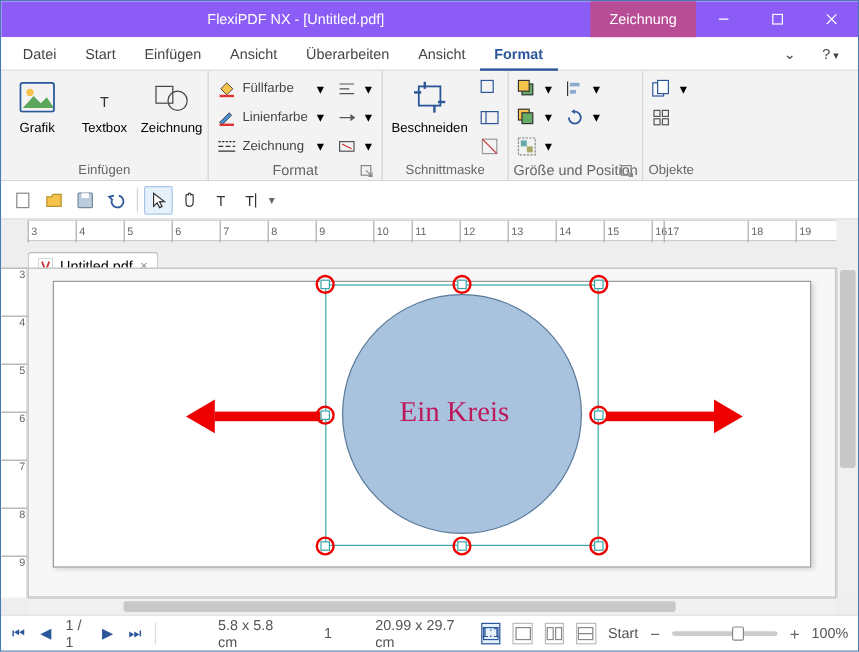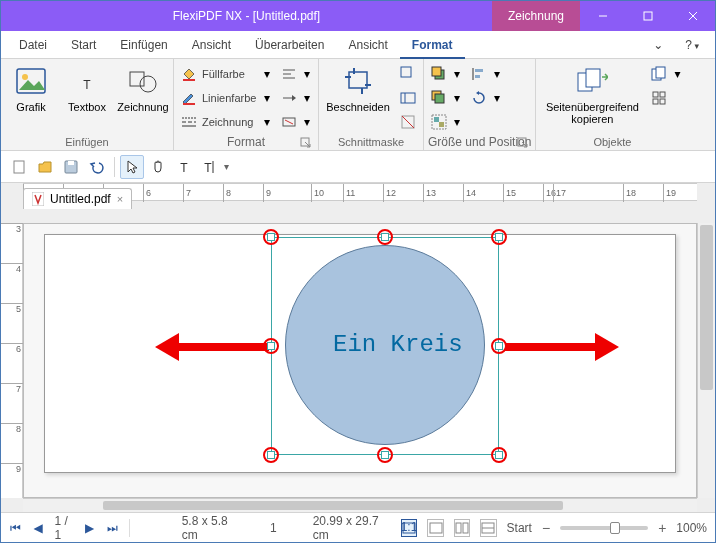--- a/index.html
+++ b/index.html
@@ -27,28 +27,28 @@
 .dd{width:10px;height:10px;display:flex;align-items:center;justify-content:center}
 .qat{height:32px;background:#fff;border-bottom:1px solid #d4d4d4;display:flex;align-items:center;gap:2px;padding:0 6px}
 .qbtn{width:24px;height:24px;display:flex;align-items:center;justify-content:center;border-radius:2px}
 .qbtn.active{border:1px solid #a9c6e8;background:#e5f1fb}
 .sep{width:1px;height:20px;background:#d4d4d4;margin:0 3px}
 .workspace{position:relative;height:329px;background:#eee}
 .ruler-h{position:absolute;left:22px;right:18px;top:0;height:18px;background:#fff;border-bottom:1px solid #ccc;border-top:1px solid #ccc}
 .ruler-v{position:absolute;left:0;top:40px;bottom:14px;width:22px;background:#fff;border-right:1px solid #ccc}
 .ruler-h .tick{position:absolute;top:0;height:18px;border-left:1px solid #aaa;font-size:9px;color:#666;padding-left:2px;line-height:18px}
 .ruler-v .tick{position:absolute;left:0;width:22px;border-top:1px solid #aaa;font-size:9px;color:#666;text-align:right;padding-right:2px;line-height:10px}
-.tabstrip{position:absolute;left:22px;top:4px;height:22px;display:flex;align-items:flex-end}
+.tabstrip{position:absolute;left:22px;top:27px;height:22px;display:flex;}
 .doctab{background:#fff;border:1px solid #bbb;border-bottom:none;padding:3px 8px;display:flex;align-items:center;gap:6px;font-size:11px;border-radius:3px 3px 0 0}
 .doctab .x{color:#888;font-size:11px}
 .canvas{position:absolute;left:22px;right:18px;top:40px;bottom:14px;background:#f7f7f7;border:1px solid #bbb;overflow:hidden}
 .page{position:absolute;left:20px;top:10px;right:20px;bottom:24px;background:#fff;border:1px solid #999;box-shadow:2px 2px 4px rgba(0,0,0,.15)}
 .selbox{position:absolute;border:1px solid #3aa6a6}
 .circle{position:absolute;background:#a9c3de;border:1px solid #5a7a9a;border-radius:50%}
-.shtext{position:absolute;font-family:Liberation Mono, monospace;font-size:24px;color:#0369a1}
+.shtext{position:absolute;font-family:Liberation Serif, serif;font-size:24px;color:#be185d}
 .handle{position:absolute;width:16px;height:16px;border:2px solid #e00;border-radius:50%;background:transparent;transform:translate(-50%,-50%)}
 .handle .inner{position:absolute;left:50%;top:50%;width:8px;height:8px;border:1px solid #3aa6a6;background:#fff;transform:translate(-50%,-50%)}
 .arrow{position:absolute;display:flex;align-items:center}
 .arrow .shaft{height:8px;background:#e00}
 .arrow .head{width:0;height:0;border-top:14px solid transparent;border-bottom:14px solid transparent}
 .vscroll{position:absolute;right:0;top:40px;bottom:14px;width:18px;background:#f0f0f0;border-left:1px solid #ccc}
 .vscroll .thumb{position:absolute;left:2px;right:2px;top:2px;height:60%;background:#c8c8c8;border-radius:2px}
 .hscroll{position:absolute;left:22px;right:18px;bottom:0;height:14px;background:#f0f0f0;border-top:1px solid #ccc}
 .hscroll .thumb{position:absolute;top:2px;bottom:2px;left:80px;width:460px;background:#c8c8c8;border-radius:2px}
 .statusbar{height:30px;border-top:1px solid #d4d4d4;background:#fff;display:flex;align-items:center;padding:0 8px;gap:10px;font-size:11px;color:#555}
@@ -307,31 +307,20 @@
     <div class="label"><span>Größe und Position</span>
       <svg class="launcher" width="12" height="12">
           <rect x="1" y="1" width="8" height="8" fill="none" stroke="#888"></rect>
           <path d="M5 5 L10 10 M7 10 L10 10 L10 7" stroke="#888" fill="none"></path>
         </svg>
     </div>
   </div>
 
   <div class="group" style="border-right:none">
     <div class="body">
-      <div class="bigbtn" style="width:104px">
-        <div class="ic">
-            <svg width="34" height="28">
-              <rect x="2" y="6" width="14" height="18" fill="#fff" stroke="#2b579a"></rect>
-              <rect x="10" y="2" width="14" height="18" fill="#fff" stroke="#2b579a"></rect>
-              <path d="M26 10 L32 10 M29 7 L32 10 L29 13" stroke="#5aa65a" fill="none" stroke-width="1.5"></path>
-            </svg>
-          </div>
-        <div class="txt" style="white-space:pre-line">Seitenübergreifend
-kopieren</div>
-      </div>
       <div class="stack">
         <div class="srow">
             <div class="sic">
               <svg width="16" height="16">
                 <rect x="1" y="3" width="9" height="11" fill="#fff" stroke="#2b579a"></rect>
                 <rect x="5" y="1" width="9" height="11" fill="#fff" stroke="#2b579a"></rect>
               </svg>
             </div>
             <div class="dd">▾</div>
           </div>

